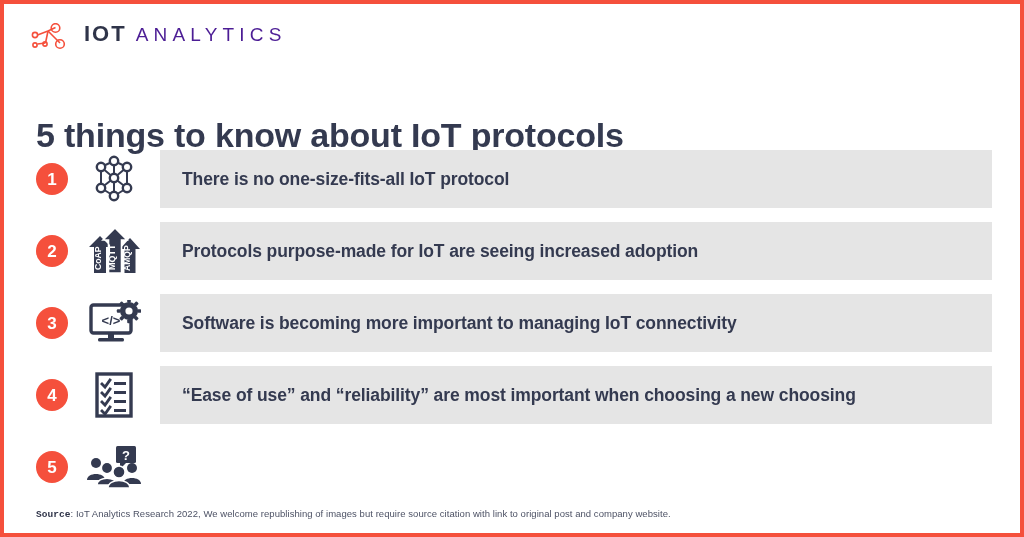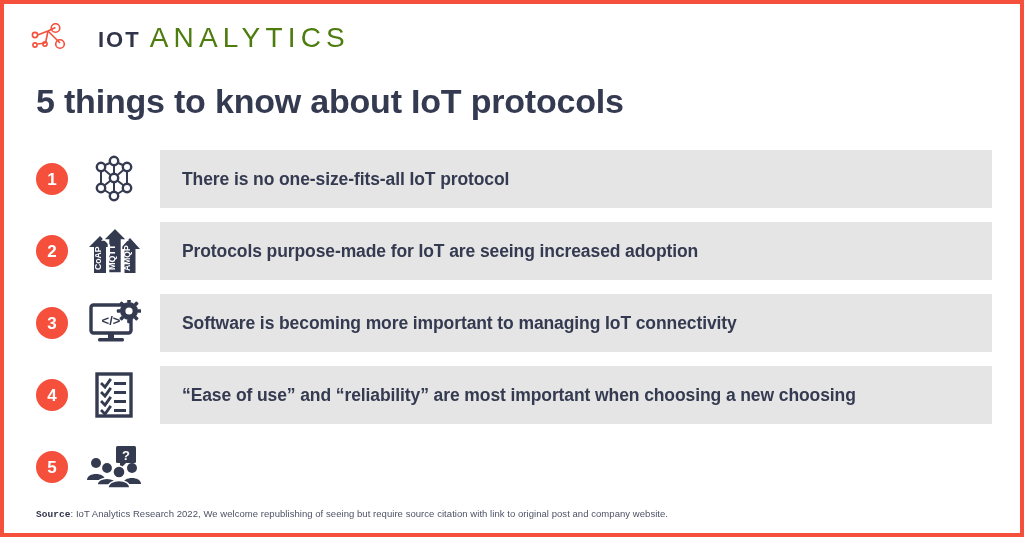--- a/index.html
+++ b/index.html
@@ -28,58 +28,58 @@
     top: 14px;
     left: 24px;
     right: 20px;
     height: 40px;
     display: flex;
     align-items: center;
     justify-content: space-between;
   }
   .brand {
     display: flex;
-    align-items: center;
-    gap: 26px;
+    align-items: flex-start;
+    gap: 12px;
   }
   .brand-mark {
     width: 44px;
     height: 30px;
     display: block;
   }
   .wordmark {
     display: flex;
     align-items: baseline;
     gap: 9px;
   }
   .wordmark-iot {
     font-size: 22px;
     font-weight: bold;
     color: #2f3449;
     letter-spacing: 2.0px;
     line-height: 1;
   }
   .wordmark-analytics {
-    font-size: 28px;
+    font-size: 19px;
     font-weight: 400;
-    color: #4d7c0f;
+    color: #4c1d95;
     letter-spacing: 5.2px;
     line-height: 1;
   }
   .tagline {
     font-size: 12.5px;
     color: #4a5064;
     letter-spacing: 0.15px;
     white-space: nowrap;
   }
 
   
   .page-title {
     position: absolute;
-    top: 58px;
+    top: 92px;
     left: 32px;
     font-size: 34px;
     font-weight: bold;
     color: #343a50;
     letter-spacing: -0.2px;
     line-height: 1.15;
     margin-top: 20px;
   }
 
   
@@ -329,16 +329,16 @@
             <circle cx="33" cy="26" r="6"></circle>
             <path d="M22 42 C22 32 44 32 44 42 Z"></path>
           </g>
         </svg>
       </div>
     </div>
 
   </div>
 
   <div class="footer">
-    <b>Source</b><span>: IoT Analytics Research 2022, We welcome republishing of seeing but require source citation with link to original post and company website.</span>
+    <b>Source</b><span>: IoT Analytics Research 2022, We welcome republishing of images but require source citation with link to original post and company website.</span>
   </div>
 
 </div>
 
 </body></html>

